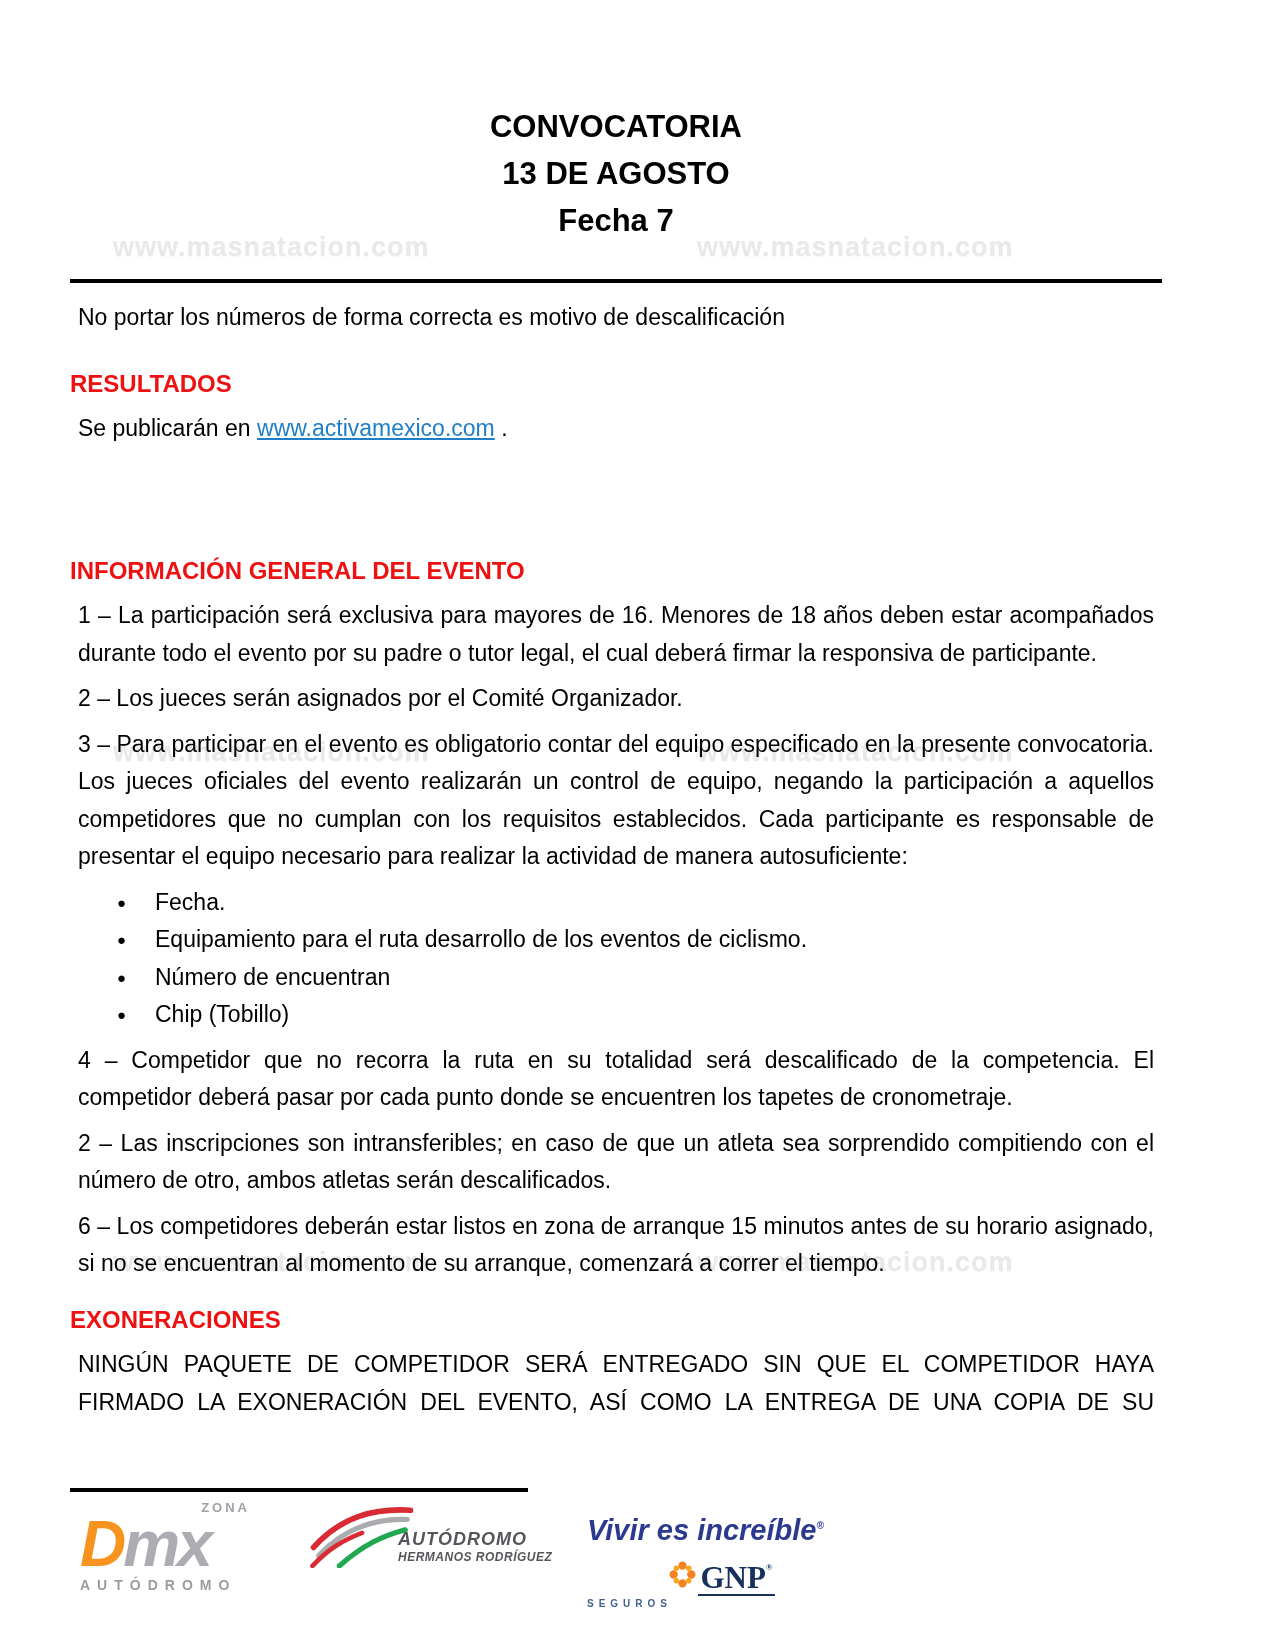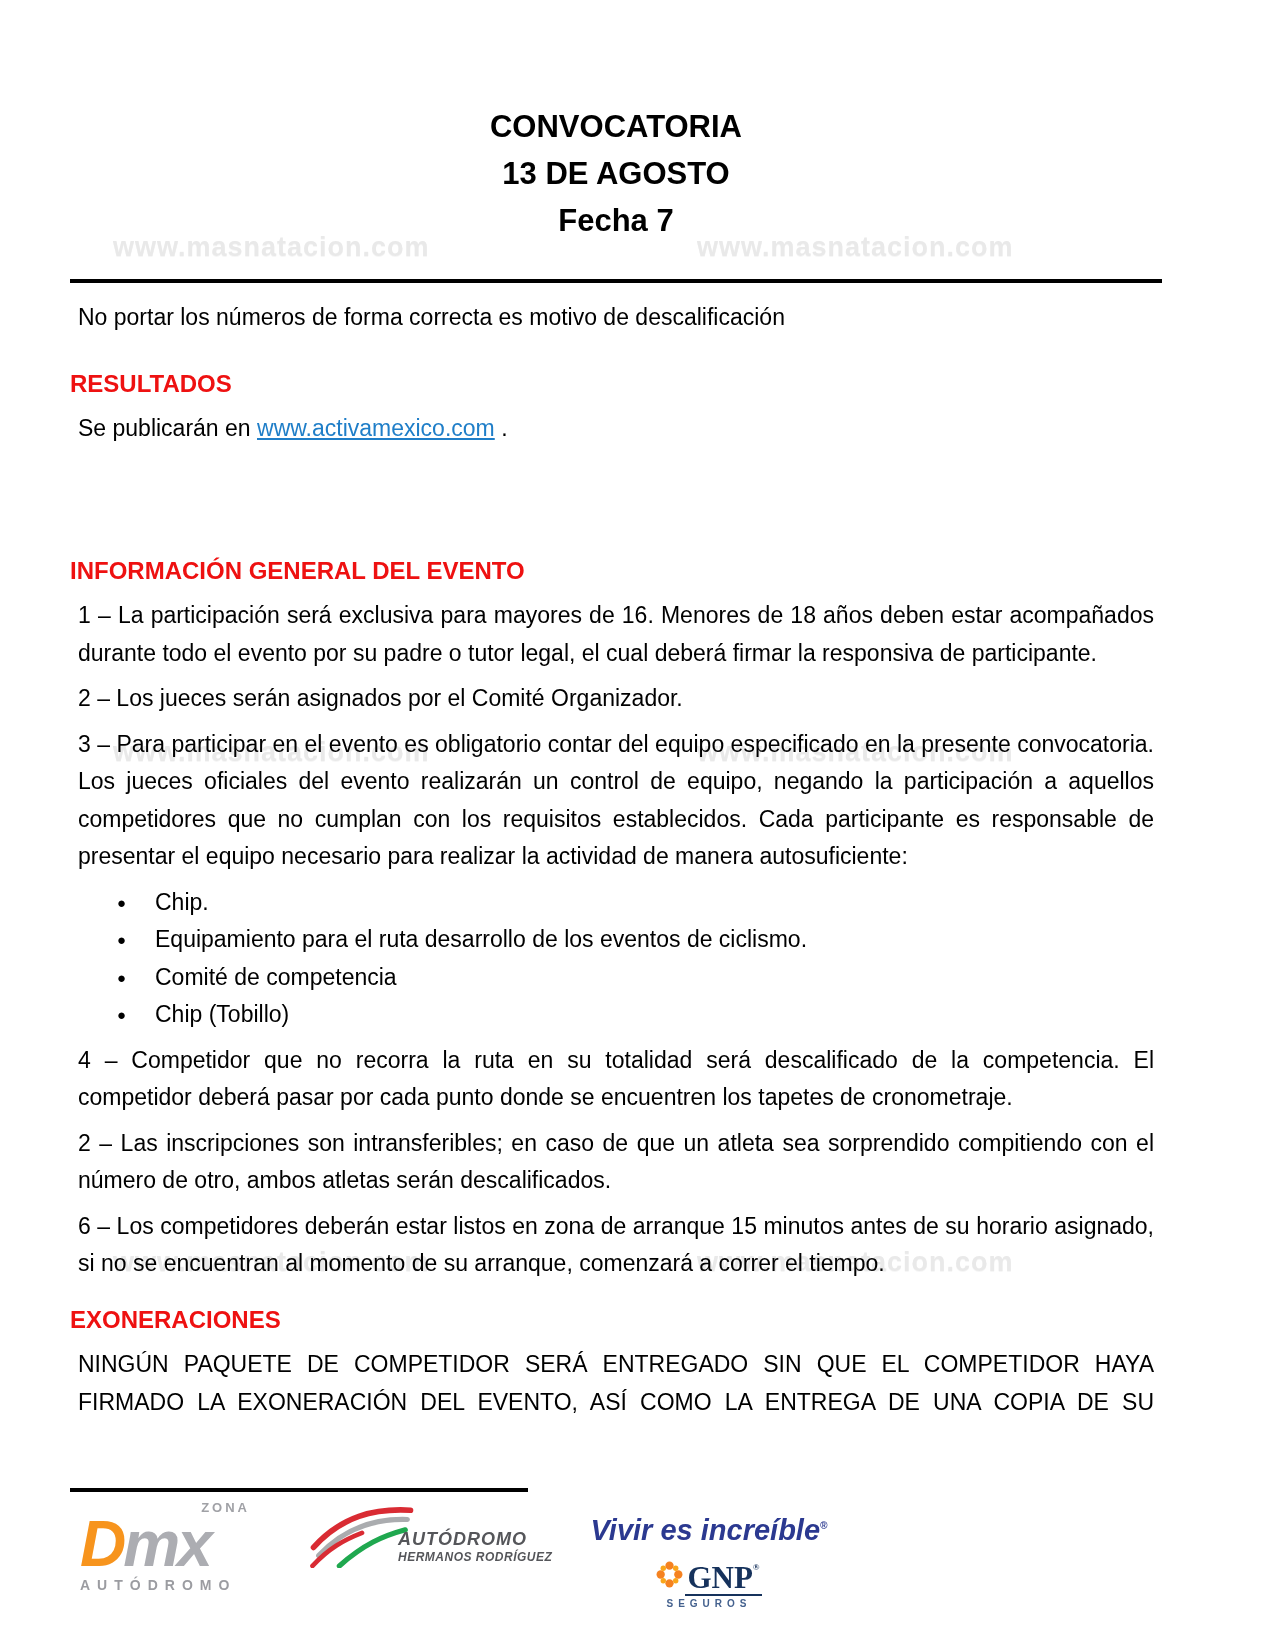--- a/index.html
+++ b/index.html
@@ -77,21 +77,21 @@
   .dmx-mx { color:#acadb2; }
   .dmx-sub {
     margin-top:4px; font-size:14px; font-weight:bold;
     letter-spacing:7px; color:#9b9ca1;
   }
   .ahr { position:absolute; left:310px; top:1502px; display:flex; align-items:flex-end; z-index:2; }
   .ahr svg { width:104px; height:66px; flex:none; }
   .ahr-text { margin-left:-16px; padding-bottom:4px; font-style:italic; color:#55565a; }
   .ahr-1 { font-weight:900; font-size:18px; letter-spacing:1px; white-space:nowrap; }
   .ahr-2 { font-weight:700; font-size:12px; letter-spacing:0.5px; white-space:nowrap; }
-  .gnp { position:absolute; left:574px; top:1514px; width:270px; text-align:center; z-index:2; }
+  .gnp { position:absolute; left:587px; top:1514px; width:270px; text-align:left; z-index:2; }
   .gnp-slogan {
     font-size:29px; font-weight:bold; font-style:italic;
     color:#2b3990; white-space:nowrap;
   }
   .gnp-slogan sup { font-size:10px; }
   .gnp-row { margin-top:5px; display:flex; justify-content:center; align-items:center; }
   .gnp-row svg { width:27px; height:27px; margin-right:2px; flex:none; }
   .gnp-name {
     font-family:"Liberation Serif", serif; font-weight:bold;
     font-size:31px; line-height:30px; color:#16325c;
@@ -127,23 +127,23 @@
 
     <h3 class="red h-results">RESULTADOS</h3>
     <p><span>Se publicarán en </span><a class="doclink">www.activamexico.com</a><span> .</span></p>
 
     <h3 class="red h-info">INFORMACIÓN GENERAL DEL EVENTO</h3>
     <p class="just">1 – La participación será exclusiva para mayores de 16. Menores de 18 años deben estar acompañados durante todo el evento por su padre o tutor legal, el cual deberá firmar la responsiva de participante.</p>
     <p class="just">2 – Los jueces serán asignados por el Comité Organizador.</p>
     <p class="just">3 – Para participar en el evento es obligatorio contar del equipo especificado en la presente convocatoria. Los jueces oficiales del evento realizarán un control de equipo, negando la participación a aquellos competidores que no cumplan con los requisitos establecidos. Cada participante es responsable de presentar el equipo necesario para realizar la actividad de manera autosuficiente:</p>
 
     <ul class="equip">
-      <li>Chip.</li>
+      <li>Fecha.</li>
       <li>Equipamiento para el ruta desarrollo de los eventos de ciclismo.</li>
-      <li>Comité de competencia</li>
+      <li>Número de encuentran</li>
       <li>Chip (Tobillo)</li>
     </ul>
 
     <p class="just">4 – Competidor que no recorra la ruta en su totalidad será descalificado de la competencia. El competidor deberá pasar por cada punto donde se encuentren los tapetes de cronometraje.</p>
     <p class="just">2 – Las inscripciones son intransferibles; en caso de que un atleta sea sorprendido compitiendo con el número de otro, ambos atletas serán descalificados.</p>
     <p class="just">6 – Los competidores deberán estar listos en zona de arranque 15 minutos antes de su horario asignado, si no se encuentran al momento de su arranque, comenzará a correr el tiempo.</p>
 
     <h3 class="red h-exo">EXONERACIONES</h3>
     <p class="force-just">NINGÚN PAQUETE DE COMPETIDOR SERÁ ENTREGADO SIN QUE EL COMPETIDOR HAYA FIRMADO LA EXONERACIÓN DEL EVENTO, ASÍ COMO LA ENTREGA DE UNA COPIA DE SU</p>
   </div>

